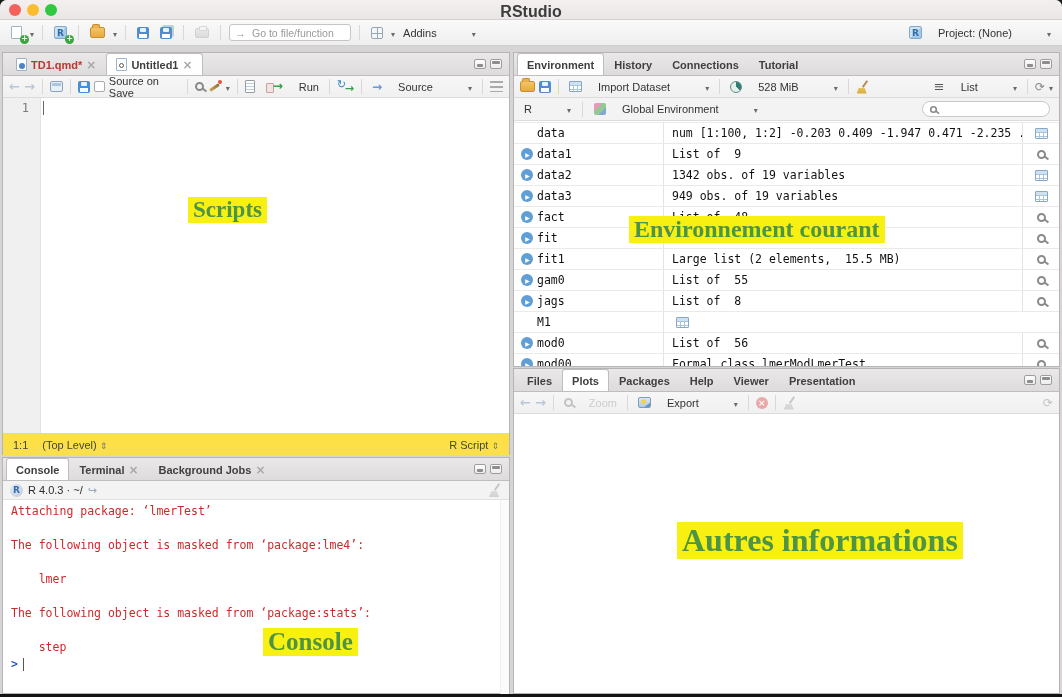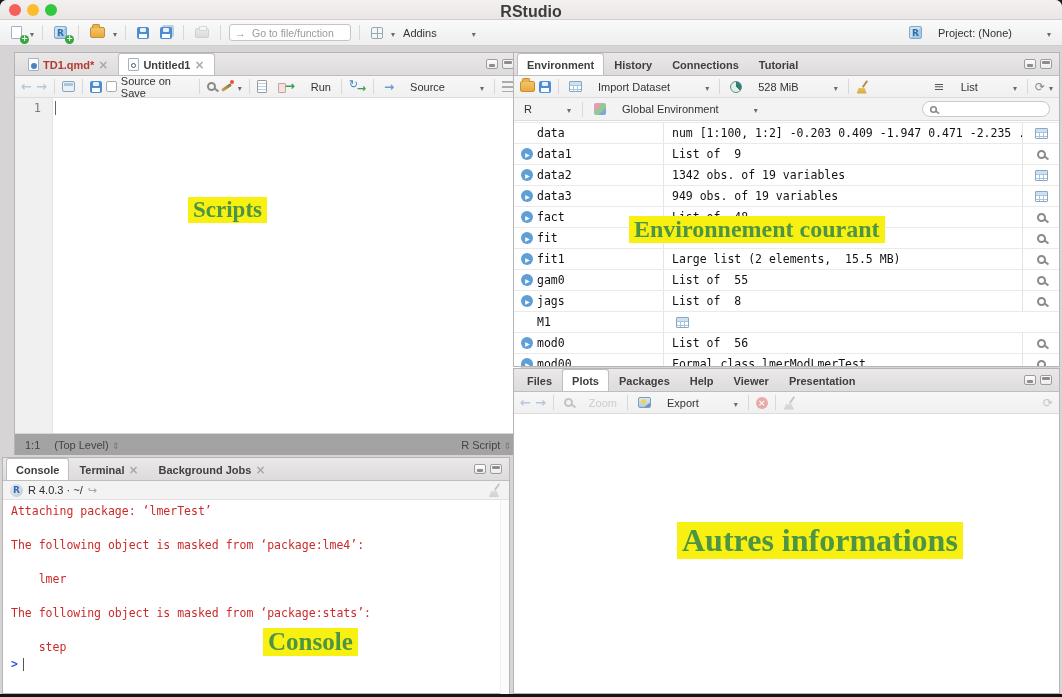--- a/index.html
+++ b/index.html
@@ -20,21 +20,21 @@
   .spacer{flex:1;}
   .vsep{width:1px;height:15px;background:#d9d7d7;margin:0 3px;flex:none;}
   .tbtn{display:inline-flex;align-items:center;gap:16px;padding:2px 3px;border-radius:3px;position:relative;flex:none;}
   .caret::before{content:"▾";font-family:"DejaVu Sans",sans-serif;font-size:8px;color:#6b6b6b;}
   .goto-box{display:flex;align-items:center;gap:4px;width:122px;height:17px;background:#fff;border:1px solid #c6c4c4;
             border-radius:3px;padding:0 5px;flex:none;}
   .goto-box input{border:none;outline:none;width:100%;font-size:10.5px;color:#555;font-family:"Liberation Sans",sans-serif;background:transparent;}
   .goto-box input::placeholder{color:#9a9a9a;}
   
   .pane{position:absolute;background:#fff;border:1px solid #b6b4b5;}
-  .source-pane{left:14px;top:52px;width:508px;height:403px;}
+  .source-pane{left:2px;top:52px;width:508px;height:403px;}
   .console-pane{left:2px;top:457px;width:508px;height:237px;}
   .env-pane{left:513px;top:52px;width:547px;height:315px;}
   .files-pane{left:513px;top:368px;width:547px;height:326px;}
   .tabstrip{position:relative;height:23px;background:linear-gradient(#eae8e9,#dddbdc);border-bottom:1px solid #bfbdbe;
             display:flex;align-items:flex-end;padding-left:3px;}
   .tab{height:22px;display:flex;align-items:center;gap:4px;padding:0 9px;font-size:11px;font-weight:700;color:#3f3f3f;
        border:1px solid transparent;border-bottom:none;white-space:nowrap;}
   .tab.active{background:#fff;border-color:#bfbdbe;border-radius:3px 3px 0 0;}
   .x-close::before{content:"×";font-family:"DejaVu Sans",sans-serif;color:#a8a8a8;font-size:12px;line-height:10px;}
   .minmax{position:absolute;right:7px;top:6px;display:flex;gap:4px;}
@@ -43,21 +43,21 @@
   .ic-max::after{content:"";position:absolute;left:1px;right:1px;top:1px;height:3px;background:#8d8d8d;border-radius:1px;}
   .ptoolbar{height:22px;background:linear-gradient(#f8f7f7,#f1f0f0);border-bottom:1px solid #dddbdb;display:flex;
             align-items:center;padding:0 6px;gap:4px;font-size:11px;color:#333;}
   .dis{opacity:.45;}
   .graytext{color:#9b9b9b;}
   
   .editor{position:relative;height:335px;background:#fff;display:flex;}
   .gutter{width:38px;background:#f1f0f0;border-right:1px solid #e4e3e3;text-align:right;padding:3px 11px 0 0;
           font-family:"DejaVu Sans Mono",monospace;font-size:12px;color:#7c7c7c;}
   .caret-bar{position:absolute;left:40px;top:3px;width:1px;height:14px;background:#666;}
-  .statusbar{height:22px;border-top:1px solid #d6d4d4;background:#a3a3a3;display:flex;align-items:center;
+  .statusbar{height:22px;border-top:1px solid #d6d4d4;background:#fde047;display:flex;align-items:center;
              padding:0 10px;gap:14px;font-size:11px;color:#444;}
   .gi-updown::before{content:"⇕";font-family:"DejaVu Sans",sans-serif;font-size:9px;color:#777;}
   
   .console-header{height:19px;background:#f4f3f3;border-bottom:1px solid #e2e0e0;display:flex;align-items:center;
                   gap:5px;padding:0 7px;font-size:11px;color:#2b2b2b;}
   .console-body{position:relative;height:194px;overflow:hidden;}
   .console-out{margin:0;padding:3px 0 0 8px;font-family:"DejaVu Sans Mono",monospace;font-size:11.5px;line-height:17px;
                color:#cc2a2a;white-space:pre;}
   .prompt-line{display:flex;align-items:center;padding-left:8px;font-family:"DejaVu Sans Mono",monospace;
                font-size:11.5px;line-height:17px;color:#2e5bd7;font-weight:700;}

